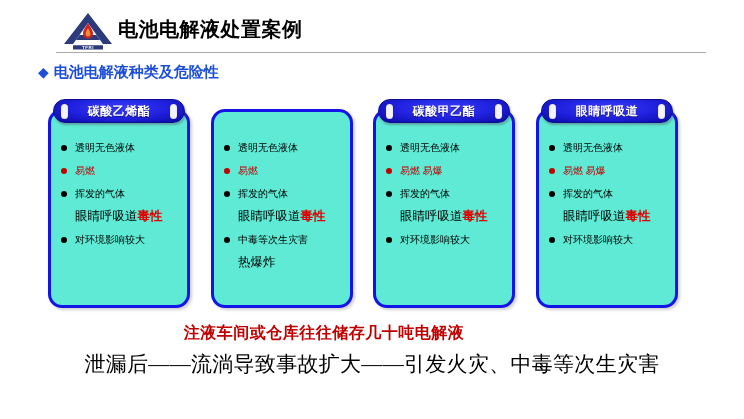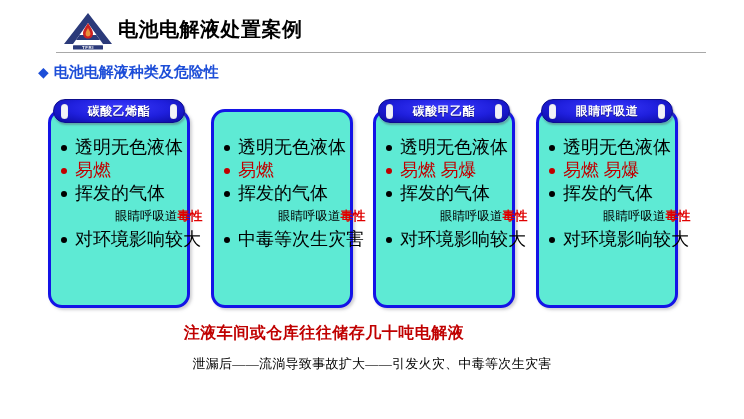--- a/index.html
+++ b/index.html
@@ -139,21 +139,21 @@
     top: 24px;
     width: 100%;
     padding: 0;
     margin: 0;
     list-style: none;
   }
   .li-row {
     position: relative;
     padding-left: 24px;
     padding-right: 16px;
-    font-size: 18px;
+    font-size: 10px;
     line-height: 23px;
     color: #000000;
     white-space: nowrap;
   }
   .li-row .bullet {
     position: absolute;
     left: 10px;
     top: 8.5px;
     width: 6px;
     height: 6px;
@@ -162,21 +162,20 @@
   }
   .li-row.red .bullet { background: #c00000; }
   .li-row.red { color: #c00000; font-weight: normal; }
   .li-cont {
     padding-left: 24px;
     padding-right: 4px;
     font-size: 12.5px;
     line-height: 23px;
     color: #000000;
     white-space: nowrap;
-    margin-left: 40px;
   }
   .tox { color: #e00000; font-weight: bold; }
 
   
   .bottom-red {
     position: absolute;
     left: 0;
     top: 322px;
     width: 648px;
     text-align: center;
@@ -186,21 +185,21 @@
     letter-spacing: 0.5px;
     line-height: 22px;
   }
   .bottom-black {
     position: absolute;
     left: 0;
     top: 352px;
     width: 744px;
     text-align: center;
     color: #000000;
-    font-size: 13px;
+    font-size: 21px;
     letter-spacing: 0.3px;
     line-height: 24px;
   }
 </style>
 </head>
 <body>
 
 <div class="slide-header">
 
   <div class="logo">
@@ -247,20 +246,21 @@
     </ul>
   </div>
 
   <div class="card c1">
     <ul class="card-list">
       <li class="li-row"><span class="bullet"></span><span>透明无色液体</span></li>
       <li class="li-row red"><span class="bullet"></span><span>易燃</span></li>
       <li class="li-row"><span class="bullet"></span><span>挥发的气体</span></li>
       <li class="li-cont"><span>眼睛呼吸道</span><span class="tox">毒性</span></li>
       <li class="li-row"><span class="bullet"></span><span>中毒等次生灾害</span></li>
+      <li class="li-cont"><span>热爆炸</span></li>
     </ul>
   </div>
 
   <div class="card c2">
     <div class="card-badge">
       <span class="badge-tab left"></span>
       <span class="badge-text">碳酸甲乙酯</span>
       <span class="badge-tab right"></span>
     </div>
     <ul class="card-list">

